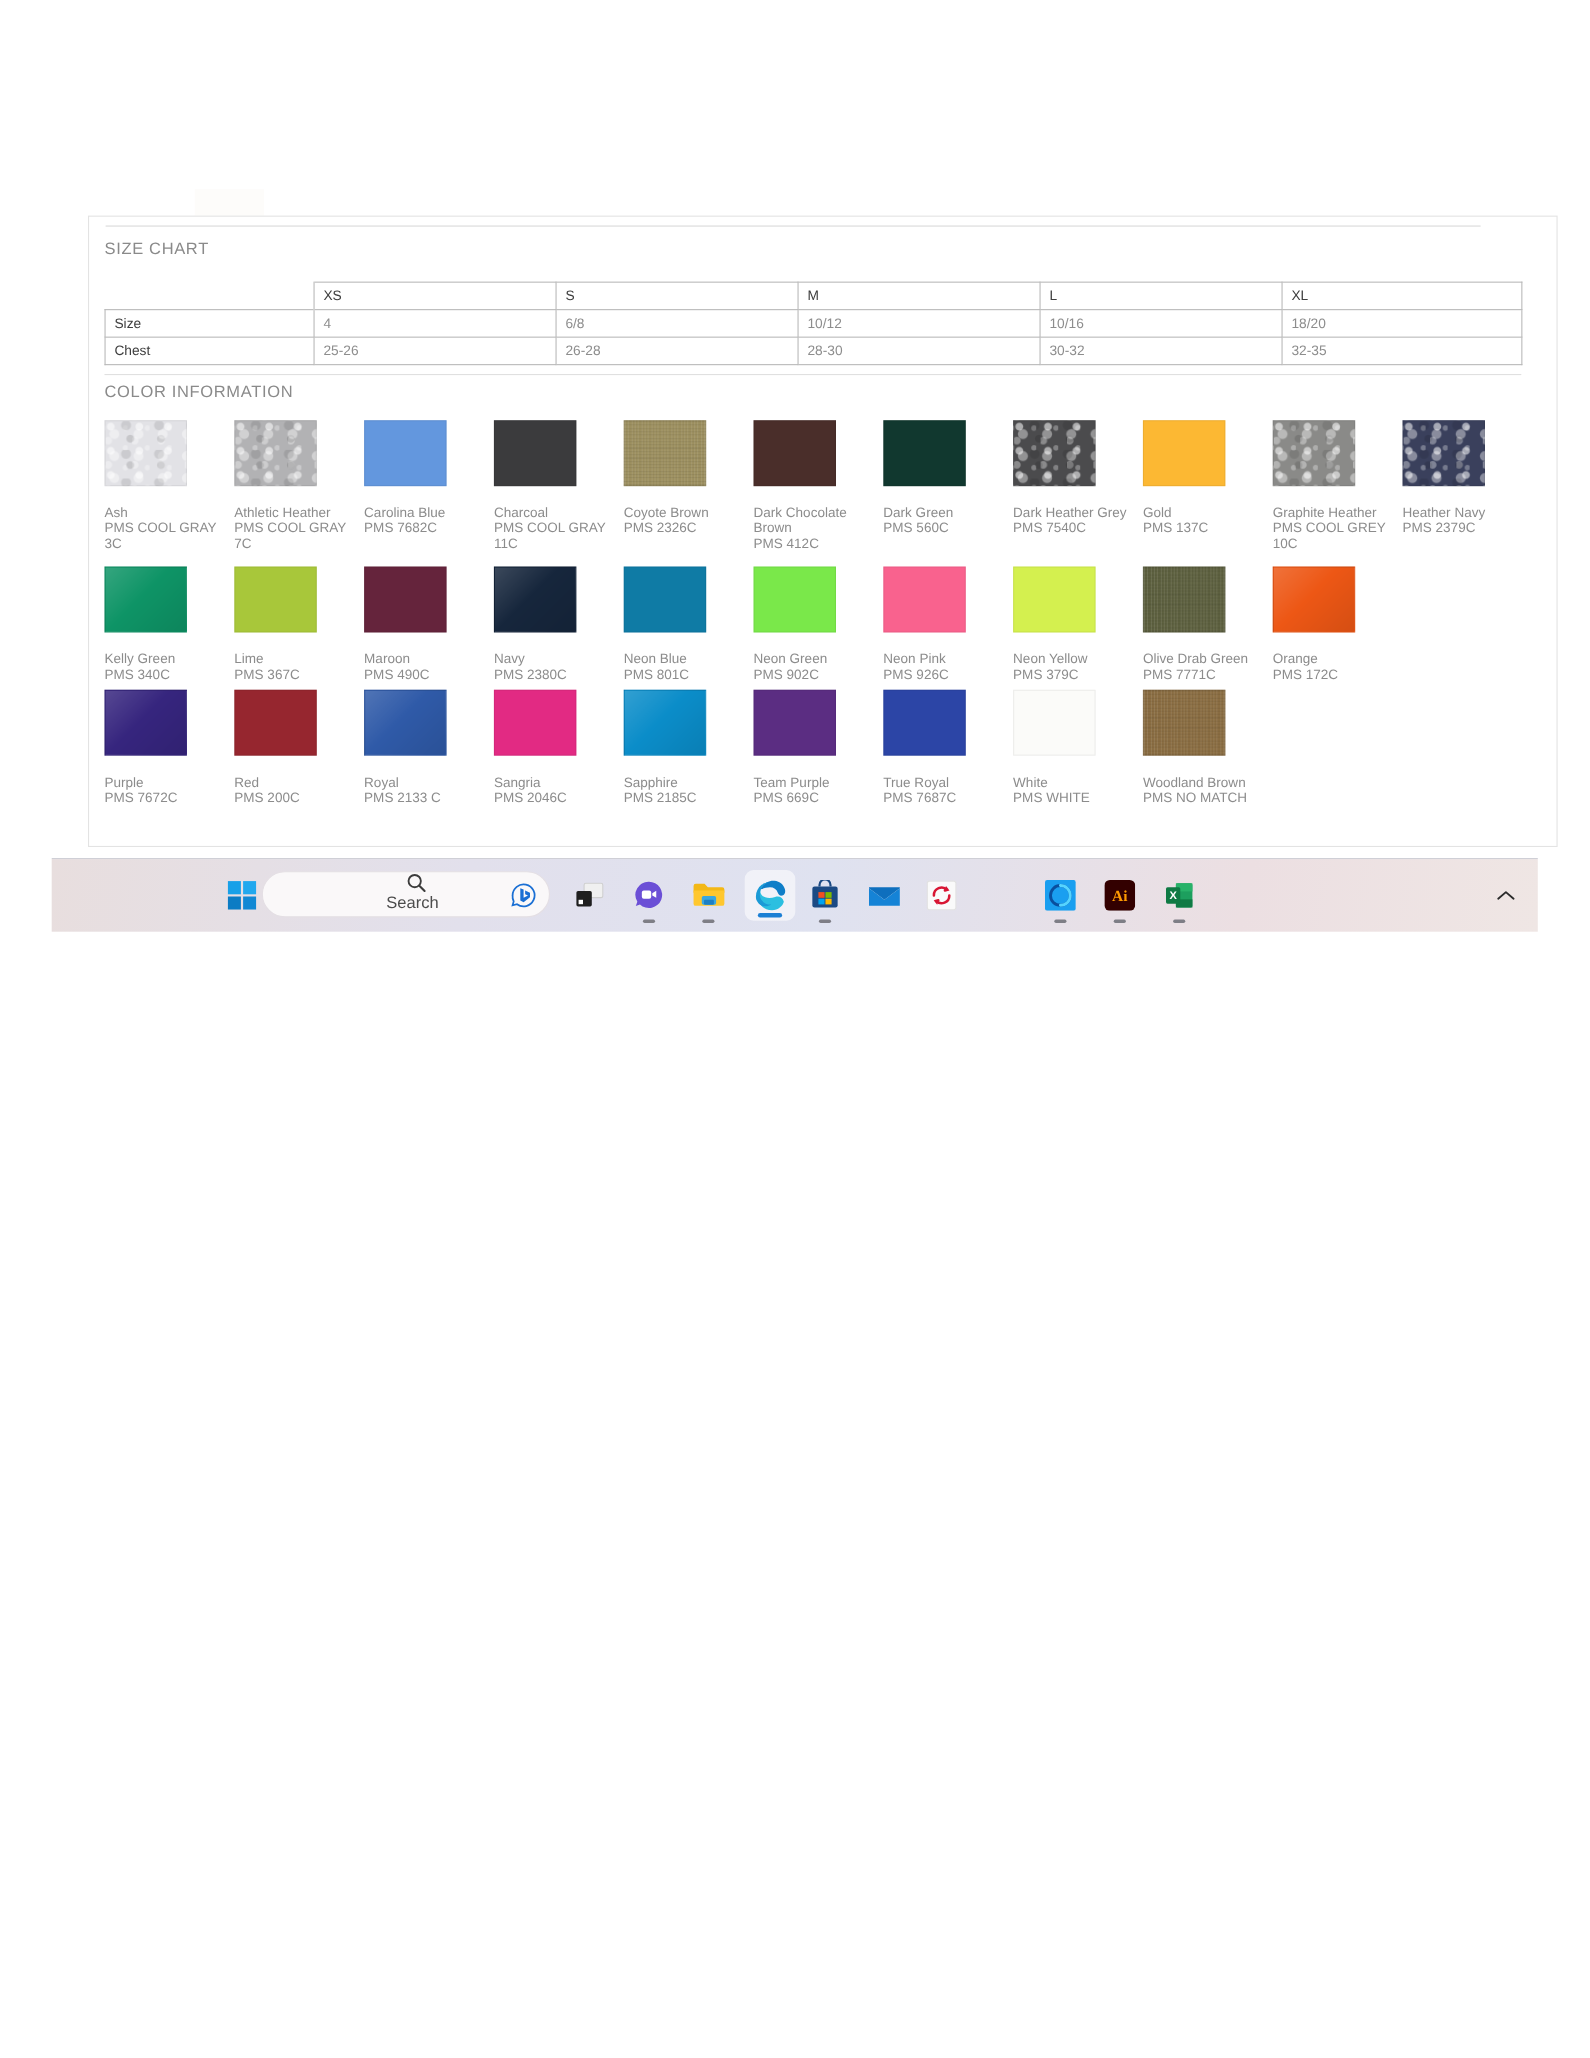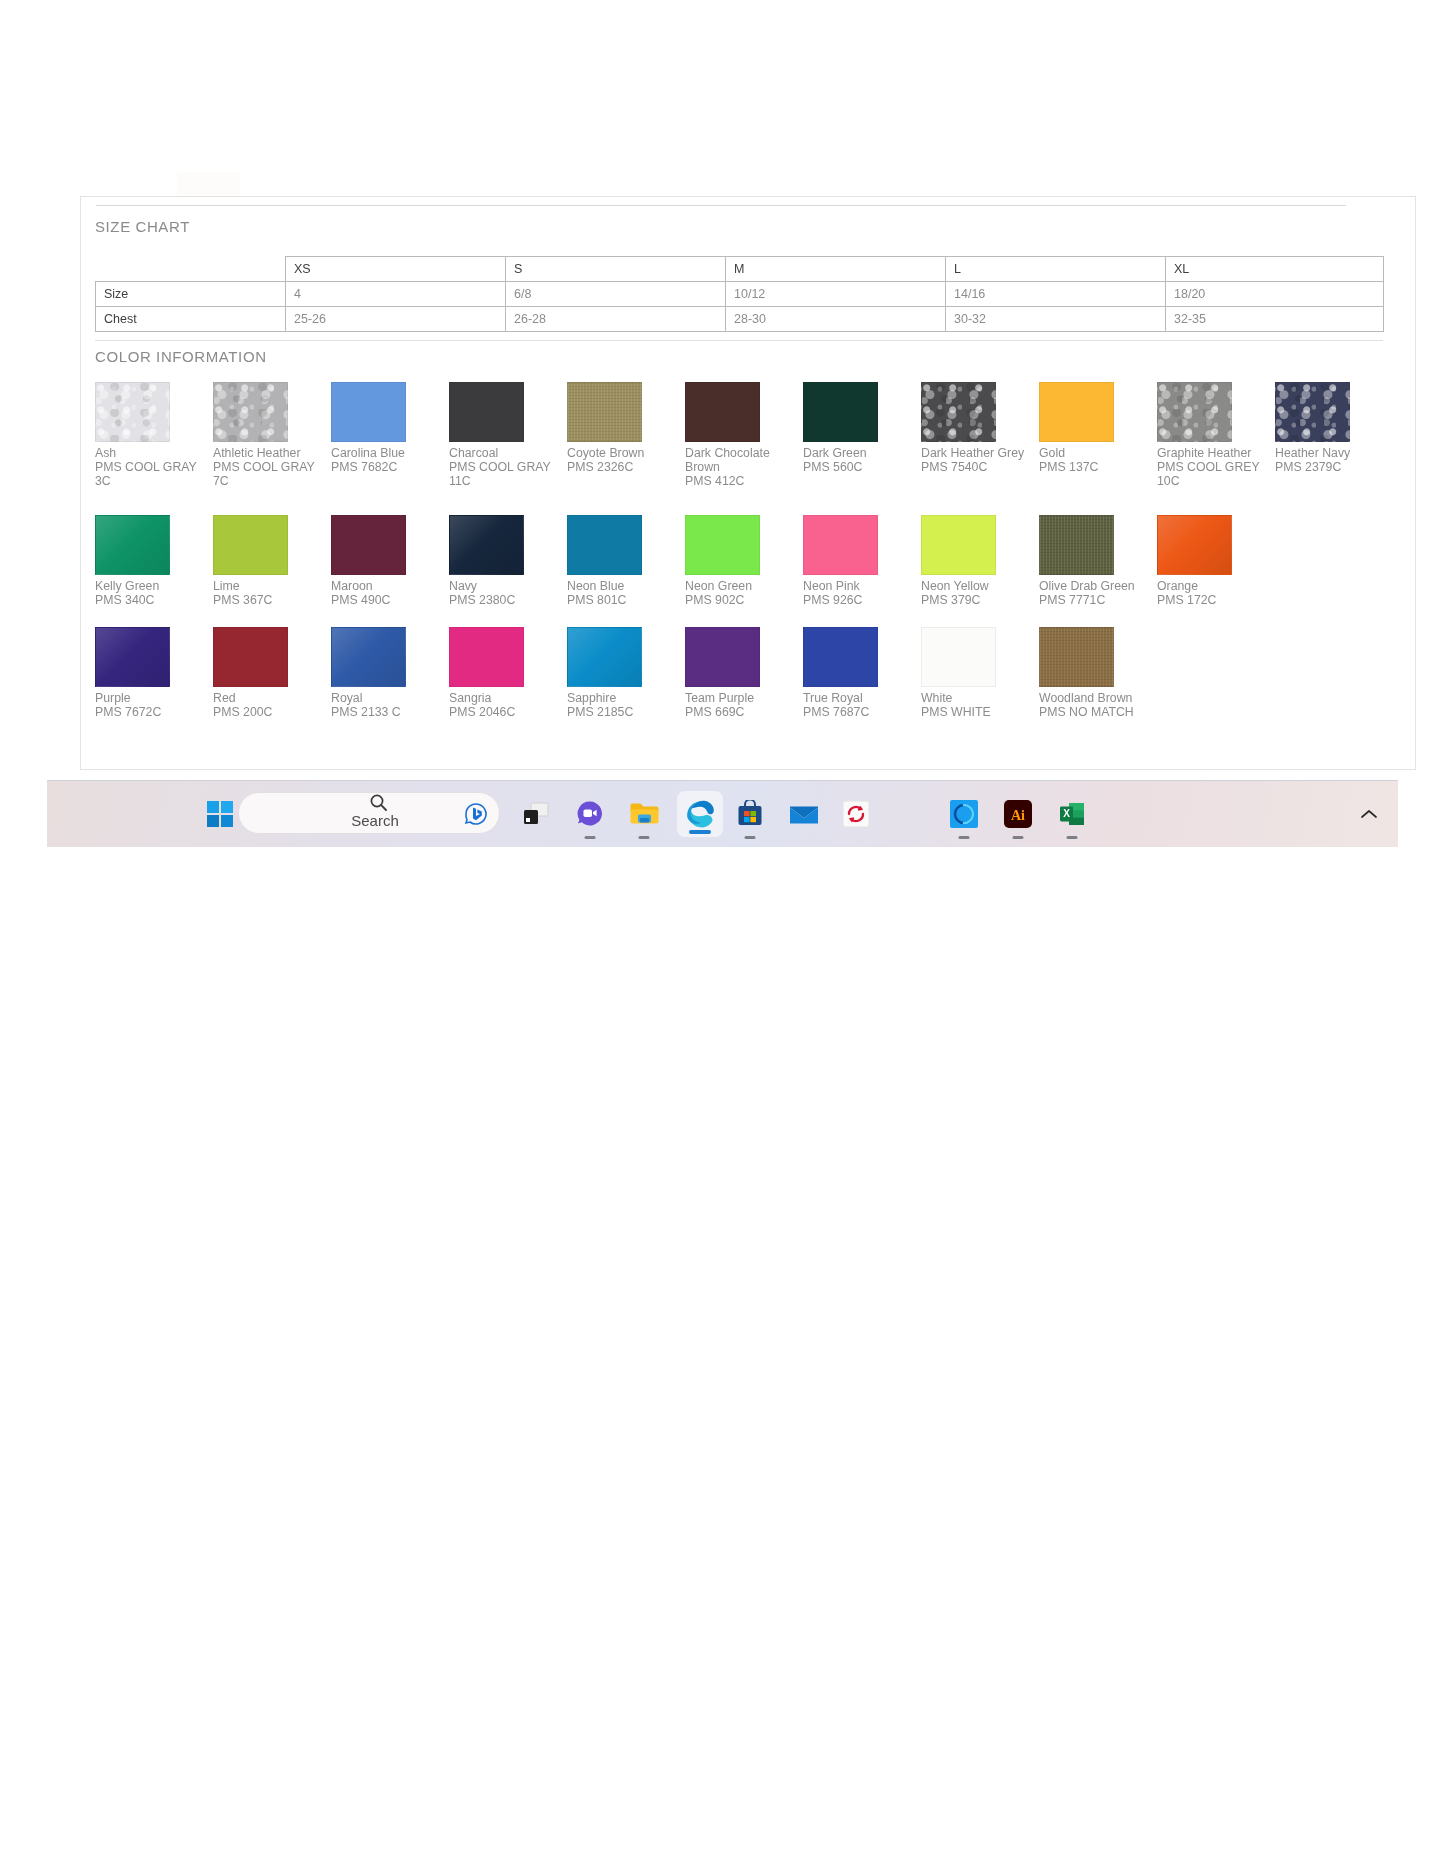--- a/index.html
+++ b/index.html
@@ -135,21 +135,21 @@
   }
   .swatch-chip {
     width: 75px;
     height: 60px;
     border: 1px solid rgba(0,0,0,0.06);
     box-sizing: border-box;
   }
   .swatch-name {
     font-size: 12.3px;
     color: #8c8c8c;
-    margin-top: 4px;
+    margin-top: 17px;
     line-height: 14px;
     white-space: nowrap;
   }
   .swatch-pms {
     font-size: 12.3px;
     color: #8c8c8c;
     line-height: 14px;
     white-space: nowrap;
   }
   .row-1 { height: 133px; }
@@ -298,21 +298,21 @@
         <th style="width:220px;">L</th>
         <th style="width:218px;">XL</th>
       </tr>
     </thead>
     <tbody>
       <tr>
         <td class="rowlabel">Size</td>
         <td class="val">4</td>
         <td class="val">6/8</td>
         <td class="val">10/12</td>
-        <td class="val">14/16</td>
+        <td class="val">10/16</td>
         <td class="val">18/20</td>
       </tr>
       <tr>
         <td class="rowlabel">Chest</td>
         <td class="val">25-26</td>
         <td class="val">26-28</td>
         <td class="val">28-30</td>
         <td class="val">30-32</td>
         <td class="val">32-35</td>
       </tr>

